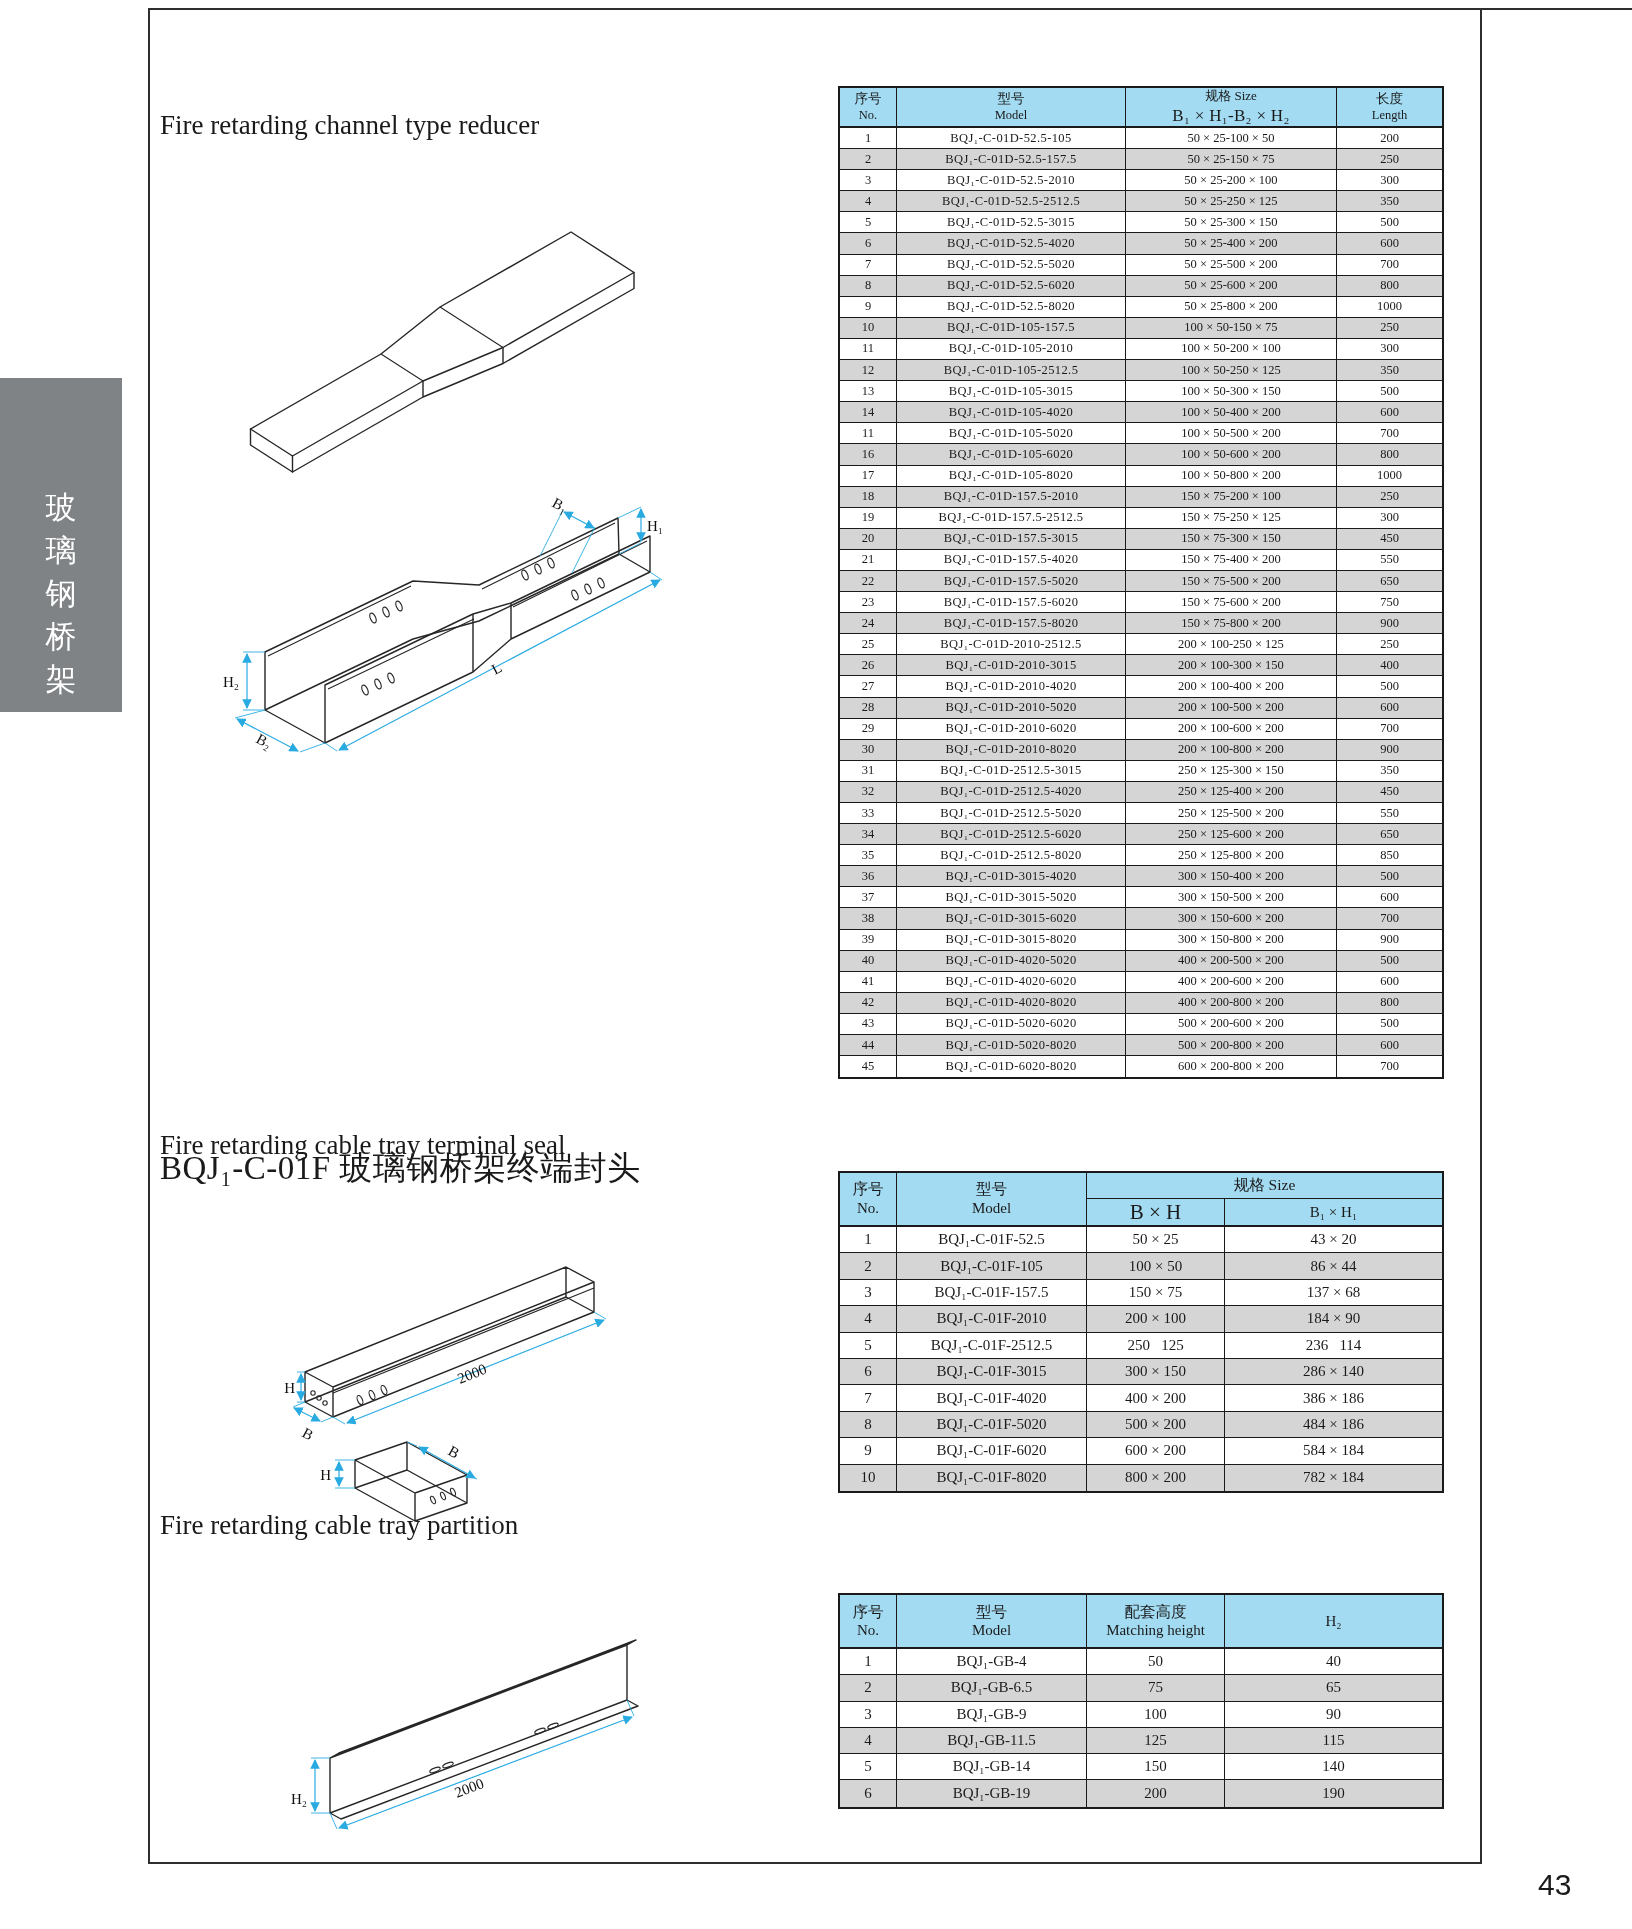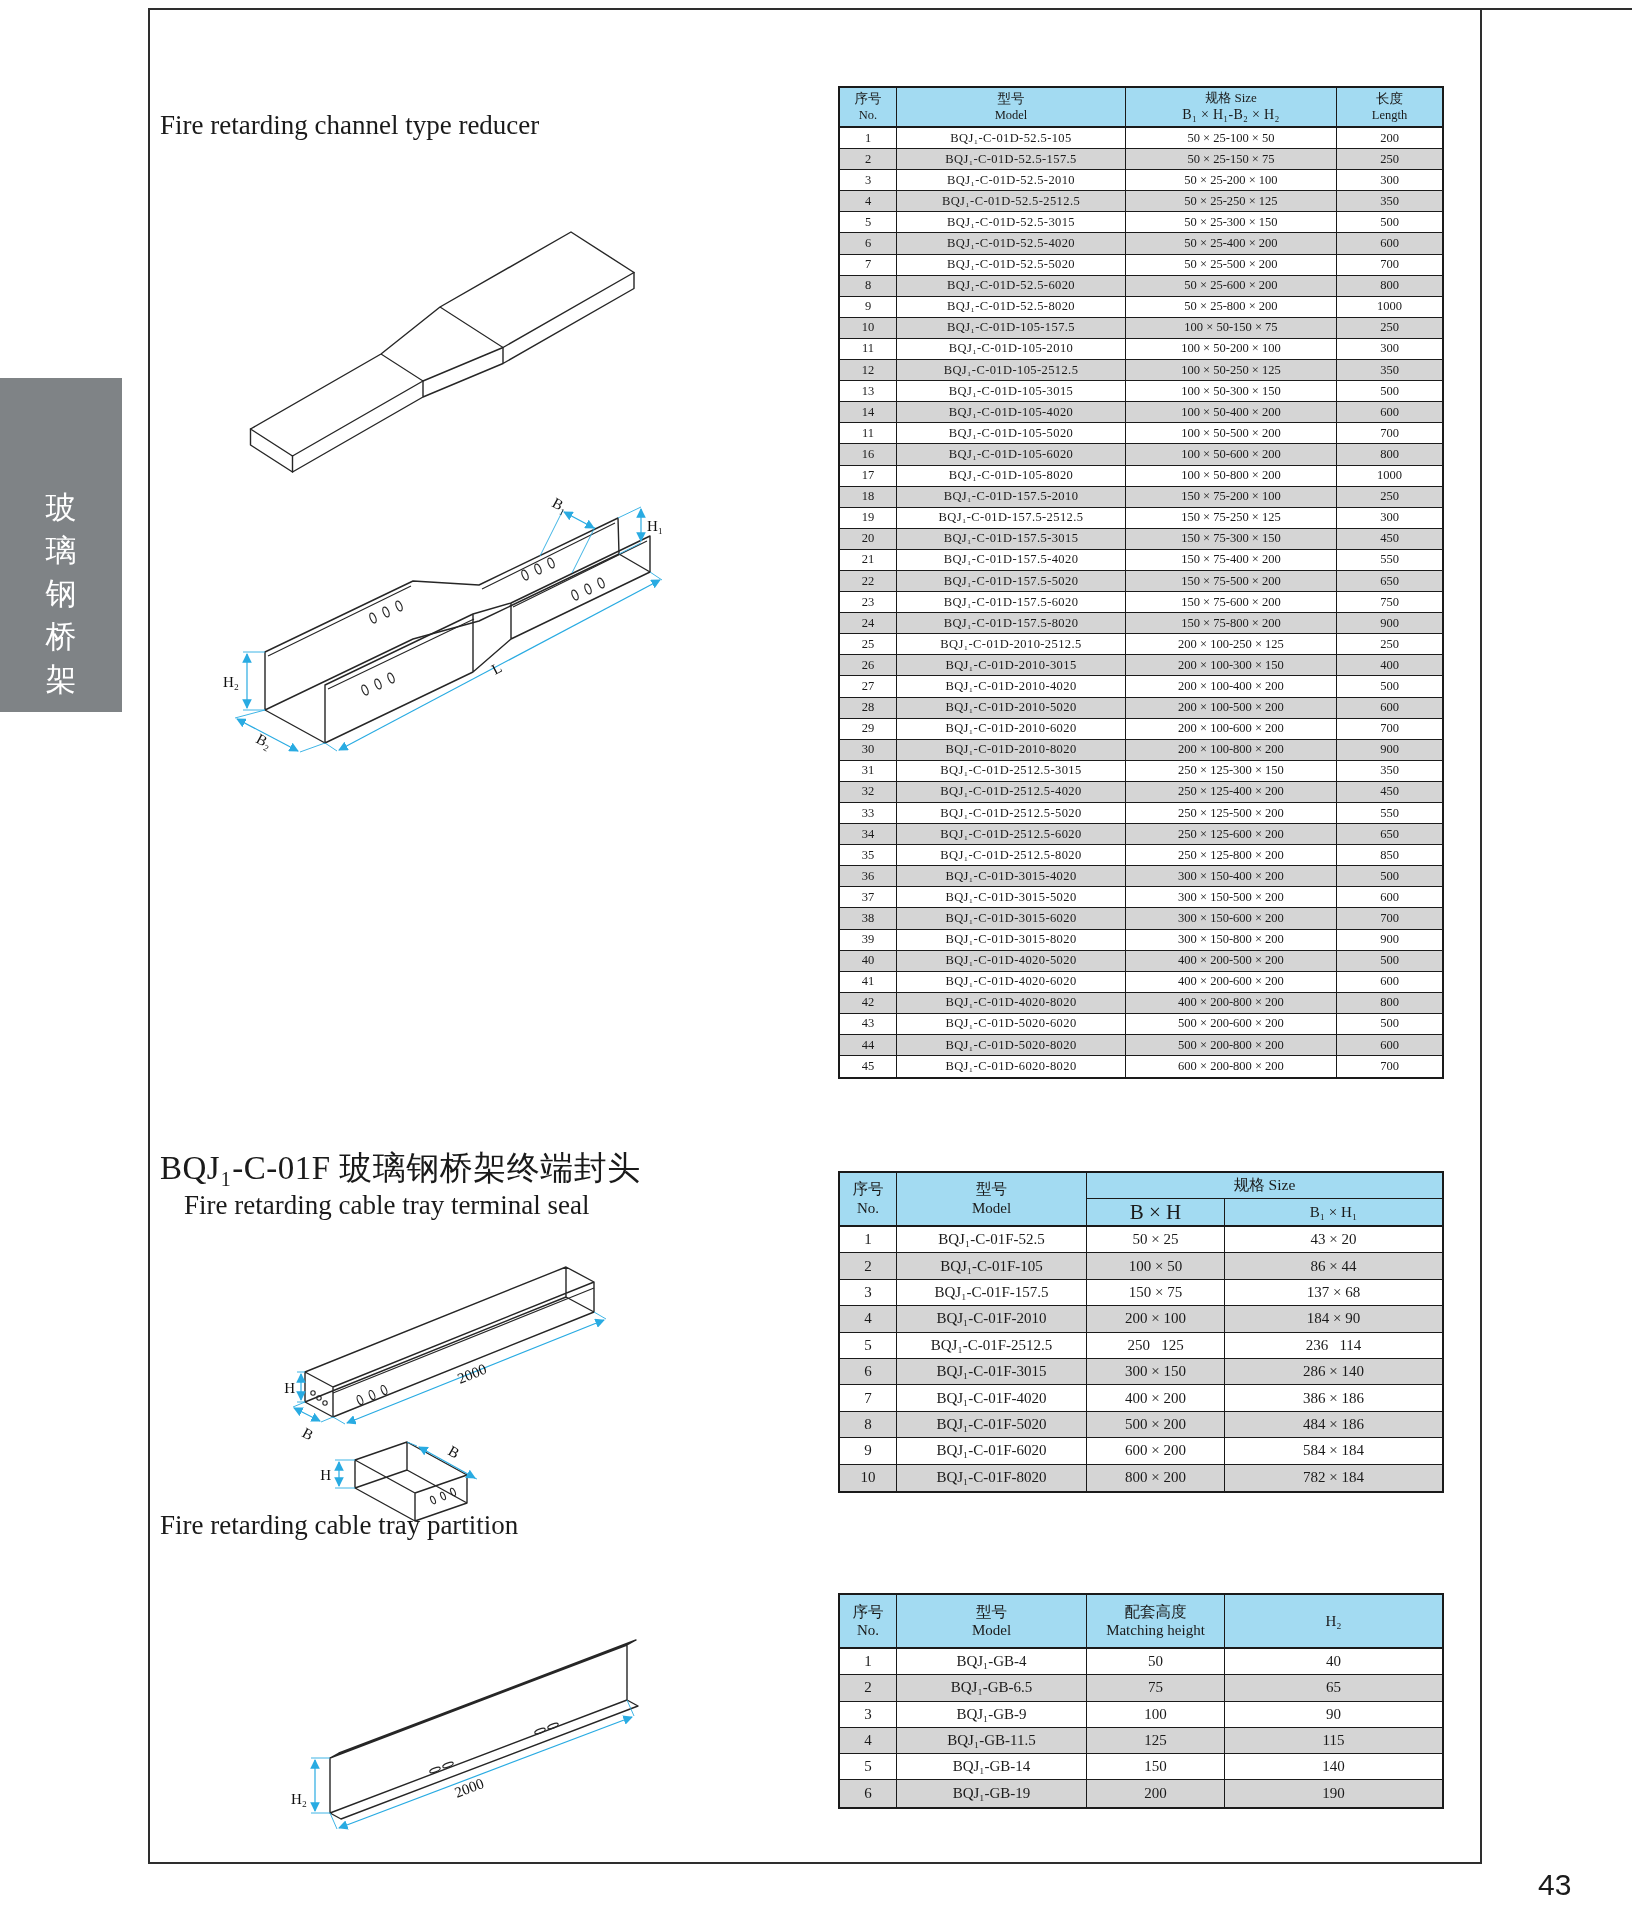--- a/index.html
+++ b/index.html
@@ -17,21 +17,21 @@
   
   .tbl { position:absolute; border:2px solid #1a1a1a; background:#fde047; }
   .cols4a { display:grid; grid-template-columns:57px 229px 211px 105px; }
   .cols4b { display:grid; grid-template-columns:57px 190px 138px 217px; }
   .thead { background:#a3dbf2; border-bottom:2px solid #1a1a1a; }
   .hc { display:flex; flex-direction:column; align-items:center; justify-content:center;
         border-right:1px solid #1a1a1a; text-align:center; line-height:1.25; }
   .hc.last { border-right:none; }
   .t1 .thead { height:40px; }
   .t1 .hcn { font-size:13.5px; }  .t1 .hen { font-size:12.5px; }
-  .t1 .hsub { font-size:14px; letter-spacing:.3px; }
+  .t1 .hsub { font-size:17px; letter-spacing:.3px; }
   .tr { }
   .td { display:flex; align-items:center; justify-content:center; border-right:1px solid #1a1a1a;
         border-bottom:1px solid #1a1a1a; white-space:nowrap; overflow:hidden; background:#fff; }
   .td:last-child { border-right:none; }
   .tbody > .tr:nth-child(even) .td { background:#d5d5d5; }
   .tbody > .tr:last-child .td { border-bottom:none; }
   .t1 .tr { height:21.1px; }
   .t1 .td { font-size:12.5px; }
   .t1 .td.mod { letter-spacing:.4px; }
   
@@ -463,21 +463,21 @@
         <div class="tr cols4a">
           <div class="td">45</div>
           <div class="td mod">BQJ₁-C-01D-6020-8020</div>
           <div class="td">600 × 200-800 × 200</div>
           <div class="td">700</div>
         </div>
       </div>
   </div>
 
   <div class="sec-title" style="top:1146px;">BQJ₁-C-01F 玻璃钢桥架终端封头</div>
-  <div class="sec-sub" style="top:1190px;margin-left:24px;">Fire retarding cable tray terminal seal</div>
+  <div class="sec-sub" style="top:1130px;">Fire retarding cable tray terminal seal</div>
 
   <svg style="left:275px; top:1252px;" width="360" height="220" viewBox="0 0 360 220">
     <defs>
       <marker id="m2" viewBox="0 0 10 10" refX="9" refY="5" markerWidth="8" markerHeight="8" orient="auto-start-reverse">
         <path d="M0,0 L10,5 L0,10 z" fill="#29abe2"></path>
       </marker>
     </defs>
     <path class="ink" d="M30,120 L291,15 M58,135 L319,30 M30,150 L291,45 M58,165 L319,60 M30,120 L30,150 M58,135 L58,165 M30,150 L58,165 M30,120 L58,135 M291,15 L319,30 M291,15 L291,45 M319,30 L319,60 M291,45 L319,60"></path>
     <path class="thin" d="M58,141 L319,36"></path>
     <g class="thin">

